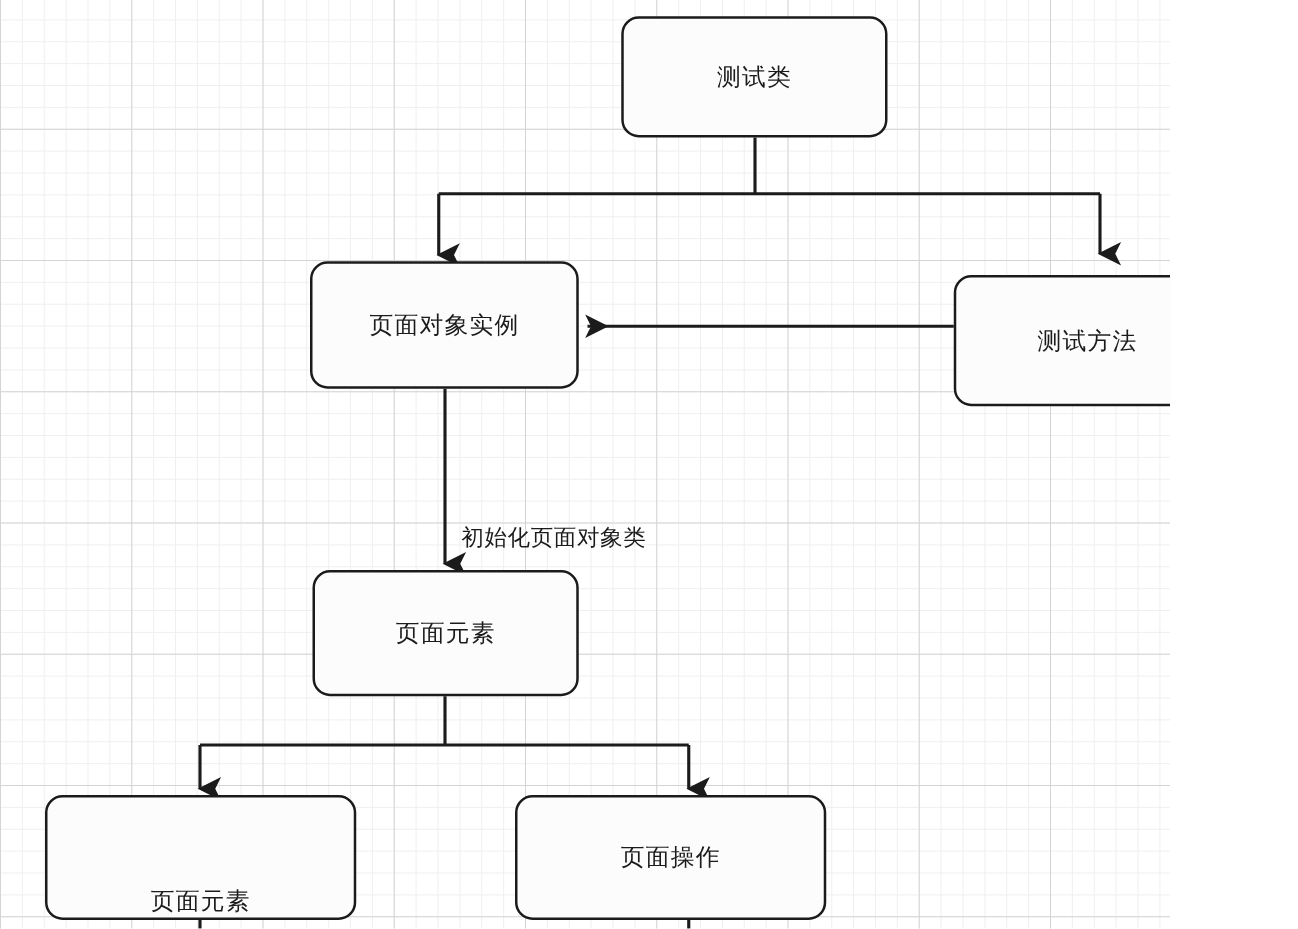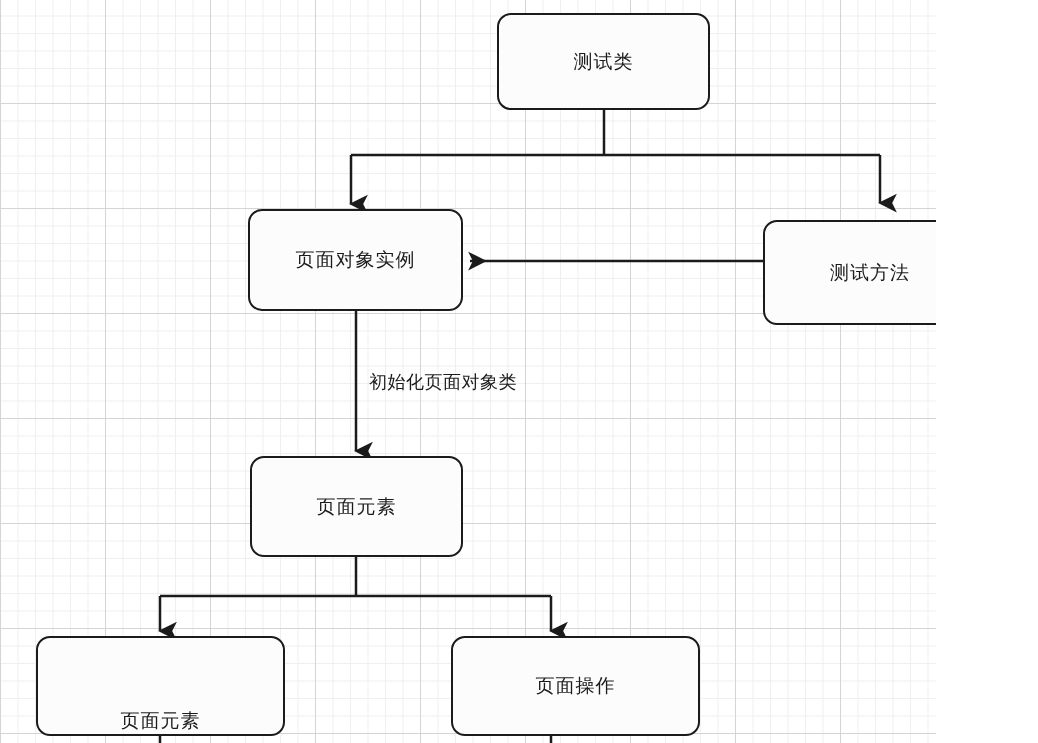--- a/index.html
+++ b/index.html
@@ -54,20 +54,21 @@
     white-space: nowrap;
   }
 
   .edge-label {
     position: absolute;
     color: #1b1b1b;
     font-size: 18px;
     letter-spacing: 0.5px;
     white-space: nowrap;
     background: transparent;
+    margin-top: 48px;
   }
 </style>
 </head>
 <body>
 
 <div id="canvas">
 
   <svg class="edge-layer" viewBox="0 0 1038 743" width="1038" height="743" xmlns="http://www.w3.org/2000/svg">
     <defs>
       <marker id="arrow-down" viewBox="0 0 12 12" refX="6" refY="10" markerWidth="9" markerHeight="9" orient="auto-start-reverse">
@@ -118,19 +119,19 @@
   </div>
 
   <div class="node" style="left:250px; top:456px; width:213px; height:101px;">
     <span>页面元素</span>
   </div>
 
   <div class="node" style="left:36px; top:636px; width:249px; height:100px;align-items:flex-end;">
     <span>页面元素</span>
   </div>
 
-  <div class="node" style="left:451px; top:636px; width:249px; height:100px;">
+  <div class="node" style="left:412px; top:636px; width:249px; height:100px;">
     <span>页面操作</span>
   </div>
 
   <div class="edge-label" style="left:369px; top:370px;">初始化页面对象类</div>
 
 </div>
 
 </body></html>

